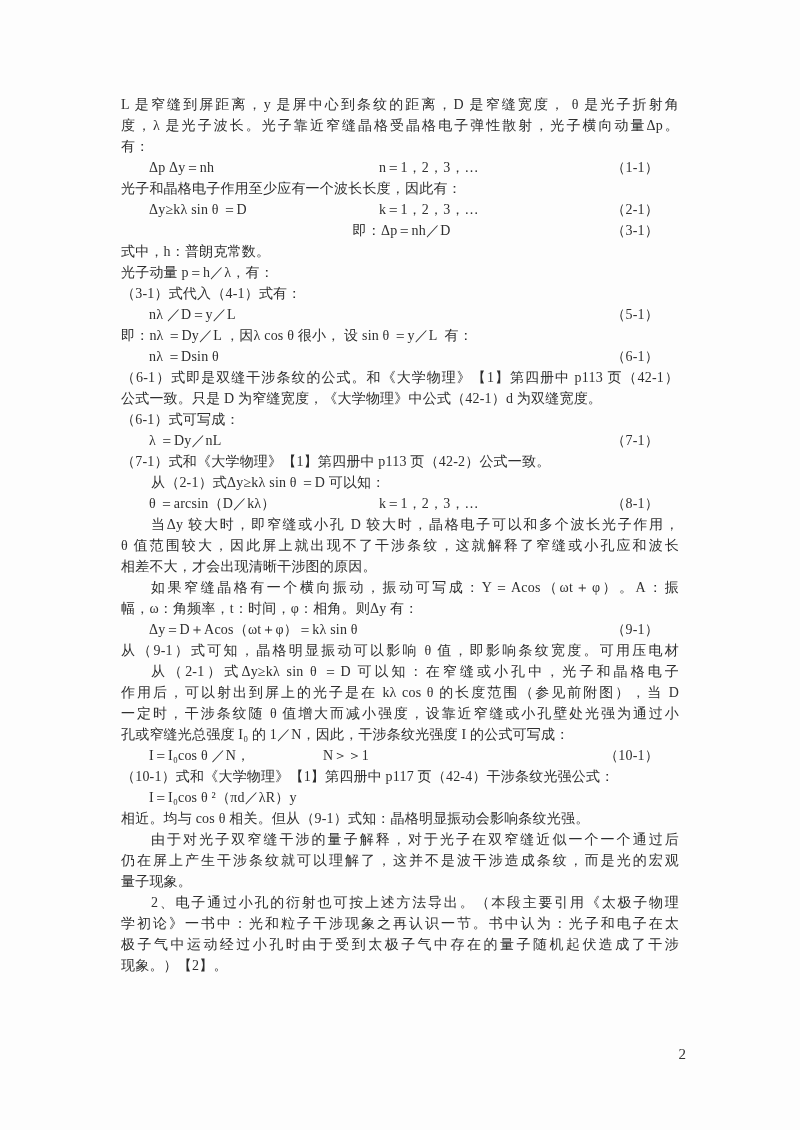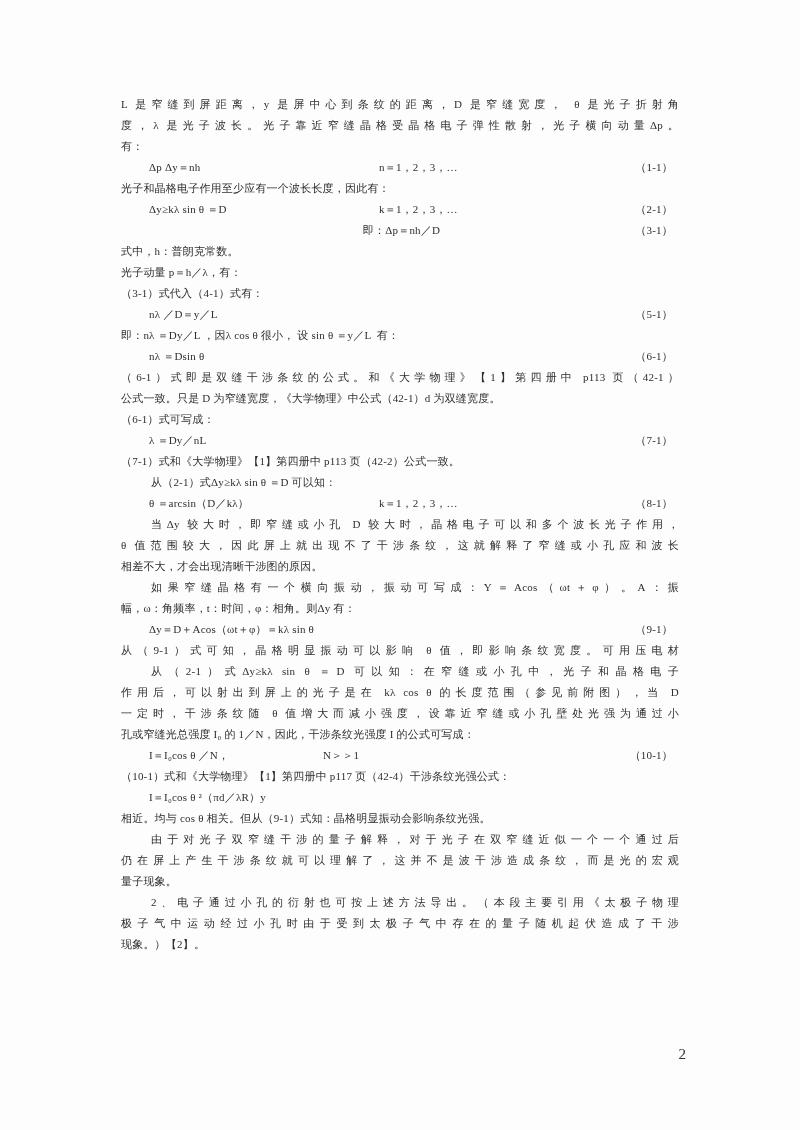--- a/index.html
+++ b/index.html
@@ -14,39 +14,39 @@
     }
     #doc {
       position: absolute;
       left: 121px;
       top: 94px;
       width: 558px;
     }
     .line {
       height: 21px;
       line-height: 21px;
-      font-size: 11px;
+      font-size: 14px;
       white-space: pre;
       position: relative;
       letter-spacing: 0.2px;
     }
     
     .fill {
       text-align: justify;
       text-align-last: justify;
       -moz-text-align-last: justify;
     }
     
     .ind { padding-left: 30px; }
     
     .eq { padding-left: 28px; }
     .eq.flush { padding-left: 3px; text-align: center; }
     .eq .c { position: absolute; left: 258px; top: 0; }
     .eq .c.c2 { position: absolute; left: 202px; top: 0; }
-    .eq .n { position: absolute; right: 6px; top: 0; }
+    .eq .n { position: absolute; right: 20px; top: 0; }
     #pagenum {
       position: absolute;
       top: 1044px;
       right: 114px;
       font-size: 15px;
       line-height: 20px;
       color: #333;
     }
   </style>
 </head>
@@ -85,17 +85,18 @@
     <div class="line fill">一定时，干涉条纹随 θ 值增大而减小强度，设靠近窄缝或小孔壁处光强为通过小</div>
     <div class="line">孔或窄缝光总强度 I₀ 的 1／N，因此，干涉条纹光强度 I 的公式可写成：</div>
     <div class="line eq"><span>I＝I₀cos θ ／N，</span><span class="c c2">N＞＞1</span><span class="n">（10-1）</span></div>
     <div class="line">（10-1）式和《大学物理》【1】第四册中 p117 页（42-4）干涉条纹光强公式：</div>
     <div class="line eq"><span>I＝I₀cos θ ²（πd／λR）y</span></div>
     <div class="line">相近。均与 cos θ 相关。但从（9-1）式知：晶格明显振动会影响条纹光强。</div>
     <div class="line ind fill">由于对光子双窄缝干涉的量子解释，对于光子在双窄缝近似一个一个通过后</div>
     <div class="line fill">仍在屏上产生干涉条纹就可以理解了，这并不是波干涉造成条纹，而是光的宏观</div>
     <div class="line">量子现象。</div>
     <div class="line ind fill">2、电子通过小孔的衍射也可按上述方法导出。（本段主要引用《太极子物理</div>
+    <div class="line fill">学初论》一书中：光和粒子干涉现象之再认识一节。书中认为：光子和电子在太</div>
     <div class="line fill">极子气中运动经过小孔时由于受到太极子气中存在的量子随机起伏造成了干涉</div>
     <div class="line">现象。）【2】。</div>
   </div>
 
 <div id="pagenum">2</div>
 
 </body></html>

